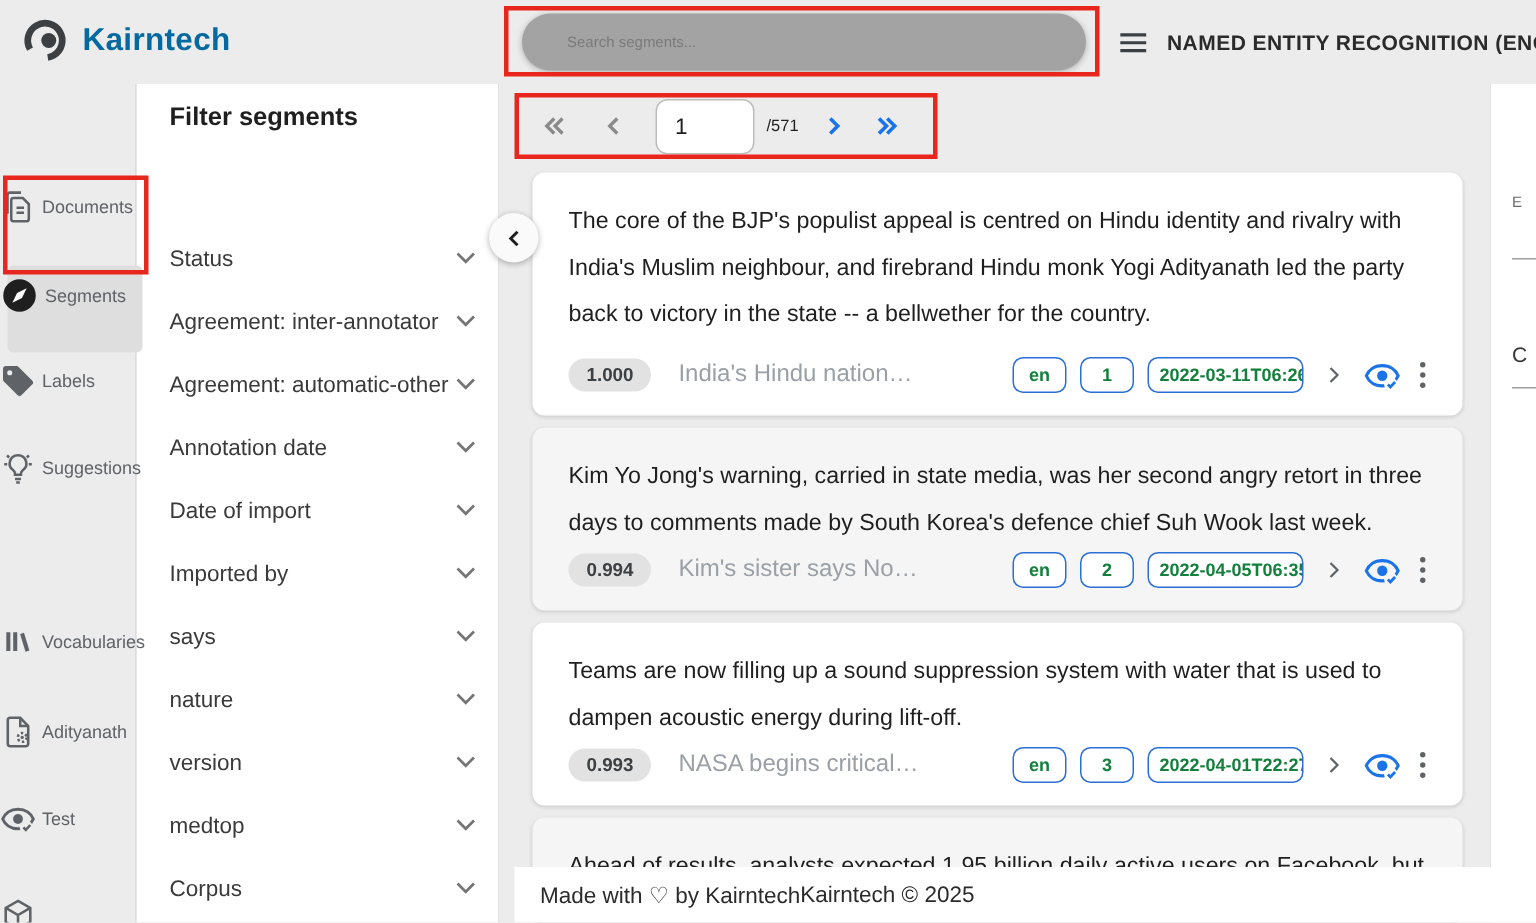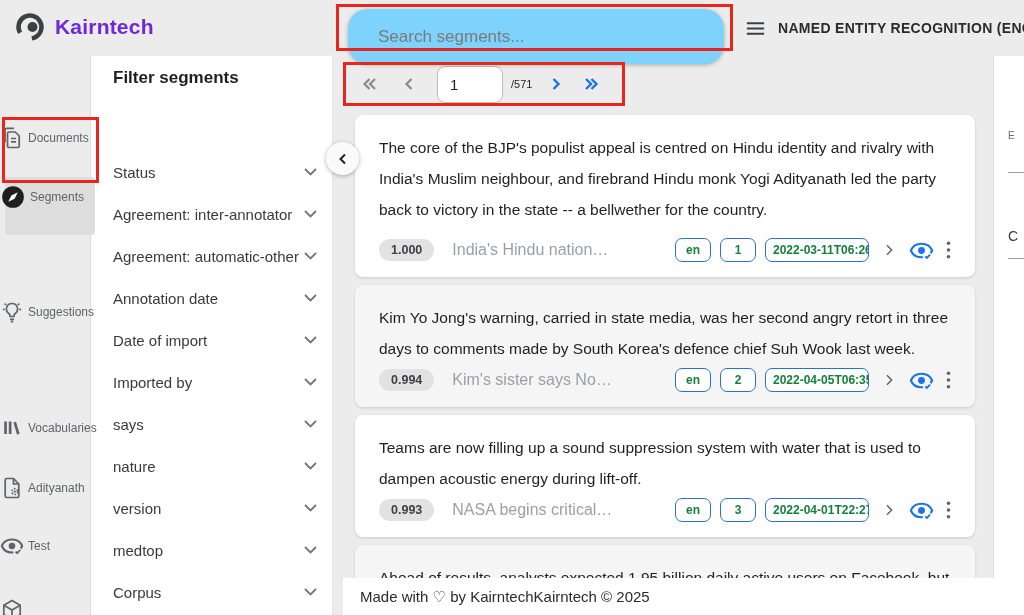--- a/index.html
+++ b/index.html
@@ -1,23 +1,23 @@
 <!DOCTYPE html>
 <html><head>
 <meta charset="utf-8">
 <style>
   * { margin:0; padding:0; box-sizing:border-box; }
   html,body { width:1024px; height:615px; overflow:hidden; font-family:"Liberation Sans", sans-serif; background:#ececec; position:relative; }
 
   
   .header { position:absolute; left:0; top:0; width:1024px; height:56px; background:#ececec; z-index:6; }
   .logo { position:absolute; left:14px; top:11px; display:flex; align-items:center; gap:9px; }
-  .logo-text { font-size:21px; font-weight:bold; color:#6d28d9; letter-spacing:.2px; }
-  .search-pill { position:absolute; left:348px; top:9px; width:376px; height:55px; background:#7dd3fc; border-radius:20px;
-                 box-shadow:0 1px 4px rgba(0,0,0,.28); border:none; outline:none; padding:0 18px 0 30px; font-size:17px; color:#444; }
+  .logo-text { font-size:21px; font-weight:bold; color:#0369a1; letter-spacing:.2px; }
+  .search-pill { position:absolute; left:348px; top:9px; width:376px; height:38px; background:#a3a3a3; border-radius:20px;
+                 box-shadow:0 1px 4px rgba(0,0,0,.28); border:none; outline:none; padding:0 18px 0 30px; font-size:10px; color:#444; }
   .search-pill::placeholder { color:#7a7a7a; }
   .menu-btn { position:absolute; left:744px; top:17px; cursor:pointer; }
   .project-title { position:absolute; left:778px; top:20px; font-size:14px; font-weight:bold; color:#2b2b2b;
                    letter-spacing:.3px; white-space:nowrap; overflow:hidden; width:246px; }
 
   
   .sidebar { position:absolute; left:0; top:56px; width:91px; height:559px; background:#ececec; border-right:1px solid #dcdcdc; z-index:4; }
   .sideitem { position:absolute; left:0; width:91px; display:flex; align-items:center; gap:4px; cursor:pointer; }
   .sideitem .lbl { font-size:12px; color:#5f6368; white-space:nowrap; }
   .active-pill { position:absolute; left:5px; top:121px; width:90px; height:58px; background:#dedede; border-radius:4px; }
@@ -114,20 +114,29 @@
   <div class="sideitem" style="top:128px">
     <span>
       <svg width="26" height="26" viewBox="0 0 24 24">
         <circle cx="12" cy="12" r="10" fill="#1f1f1f"></circle>
         <polygon points="16.4,7.6 13.5,13.5 7.6,16.4 10.5,10.5" fill="#fff"></polygon>
       </svg>
     </span>
     <span class="lbl">Segments</span>
   </div>
 
+  <div class="sideitem" style="top:186px">
+    <span>
+      <svg width="24" height="24" viewBox="0 0 24 24">
+        <path d="M21.4 11.6l-9-9A2 2 0 0 0 11 2H4a2 2 0 0 0-2 2v7c0 .53.21 1.04.59 1.41l9 9a2 2 0 0 0 2.82 0l7-7a2 2 0 0 0 0-2.82z" fill="#5f6368"></path>
+        <circle cx="6.5" cy="6.5" r="1.7" fill="#ececec"></circle>
+      </svg>
+    </span>
+    <span class="lbl">Labels</span>
+  </div>
 
   <div class="sideitem" style="top:244px">
     <span>
       <svg width="24" height="24" viewBox="0 0 24 24" fill="none" stroke="#5f6368" stroke-width="1.7">
         <path d="M12 3.5a5.5 5.5 0 0 0-3.2 10c.7.5 1.2 1.3 1.2 2.1v.9h4v-.9c0-.8.5-1.6 1.2-2.1A5.5 5.5 0 0 0 12 3.5z"></path>
         <path d="M10 19.3h4M10.8 21.6h2.4"></path>
         <path d="M2.8 9.5h2M19.2 9.5h2M4.7 3.6l1.4 1.4M19.3 3.6l-1.4 1.4"></path>
       </svg>
     </span>
     <span class="lbl">Suggestions</span>

